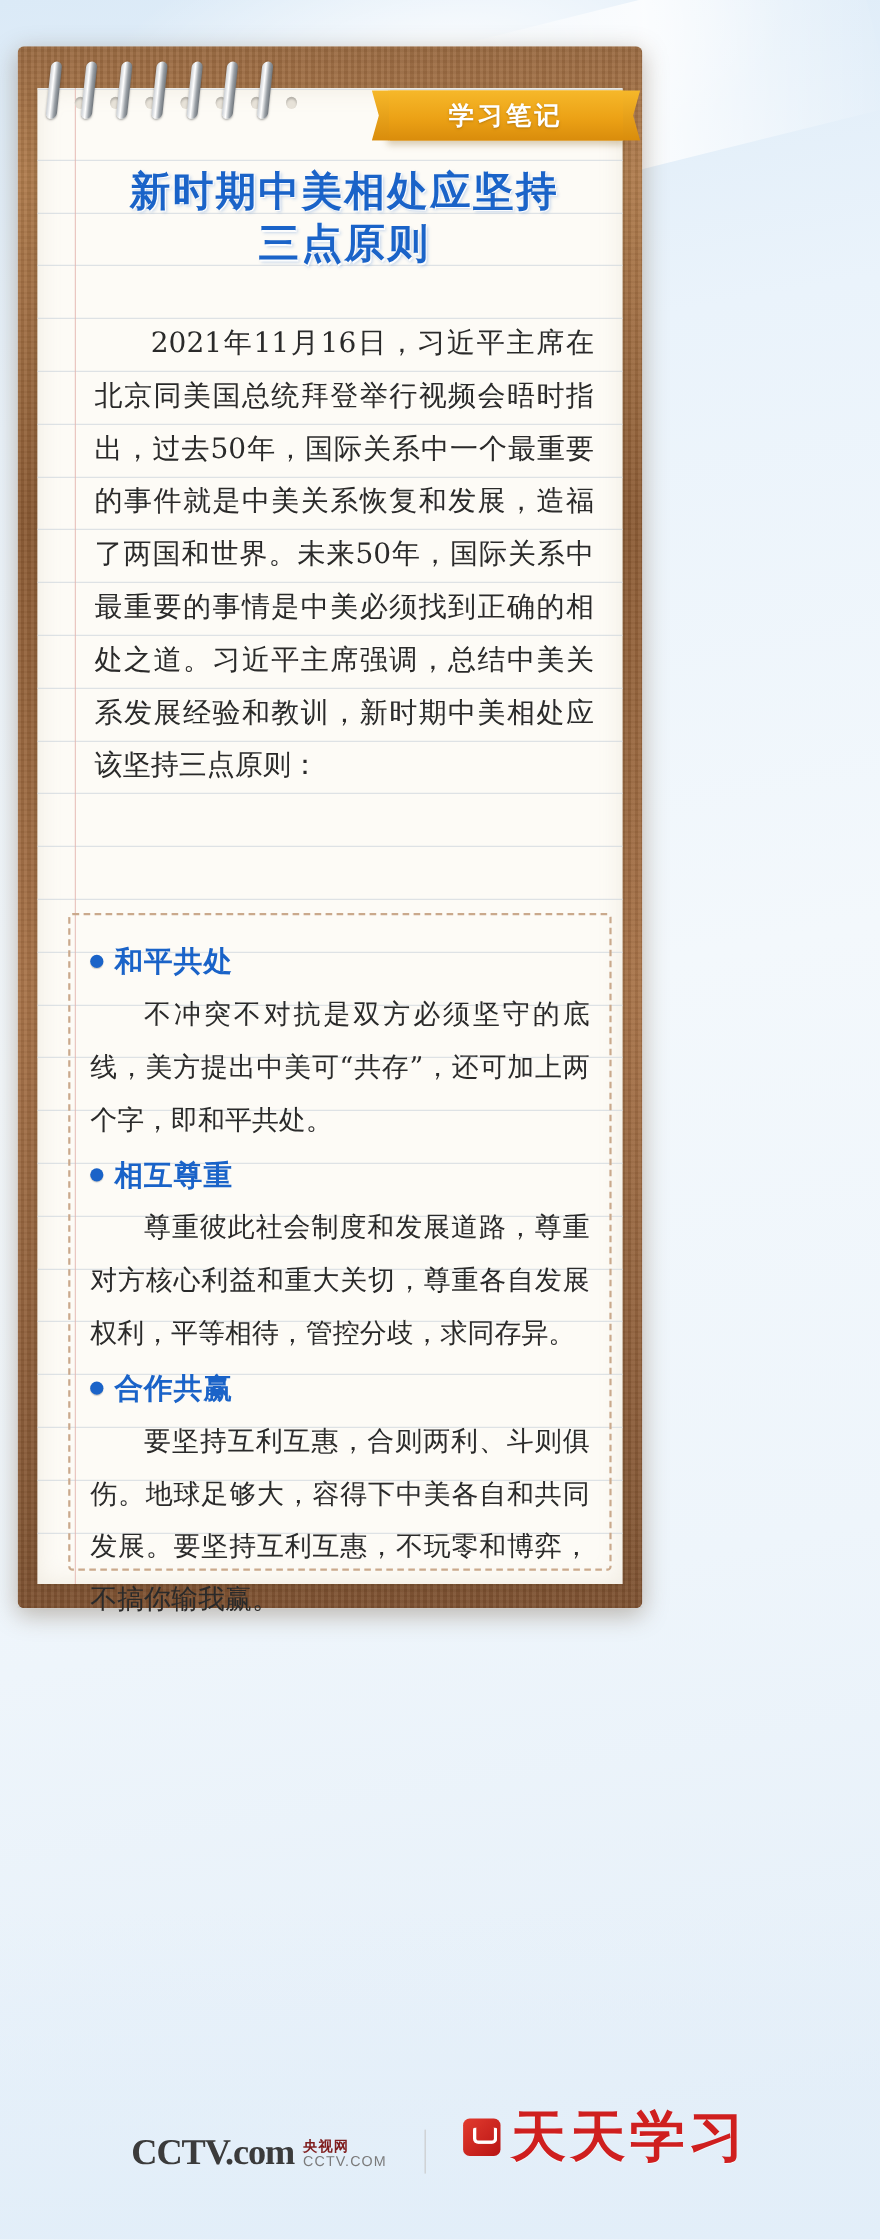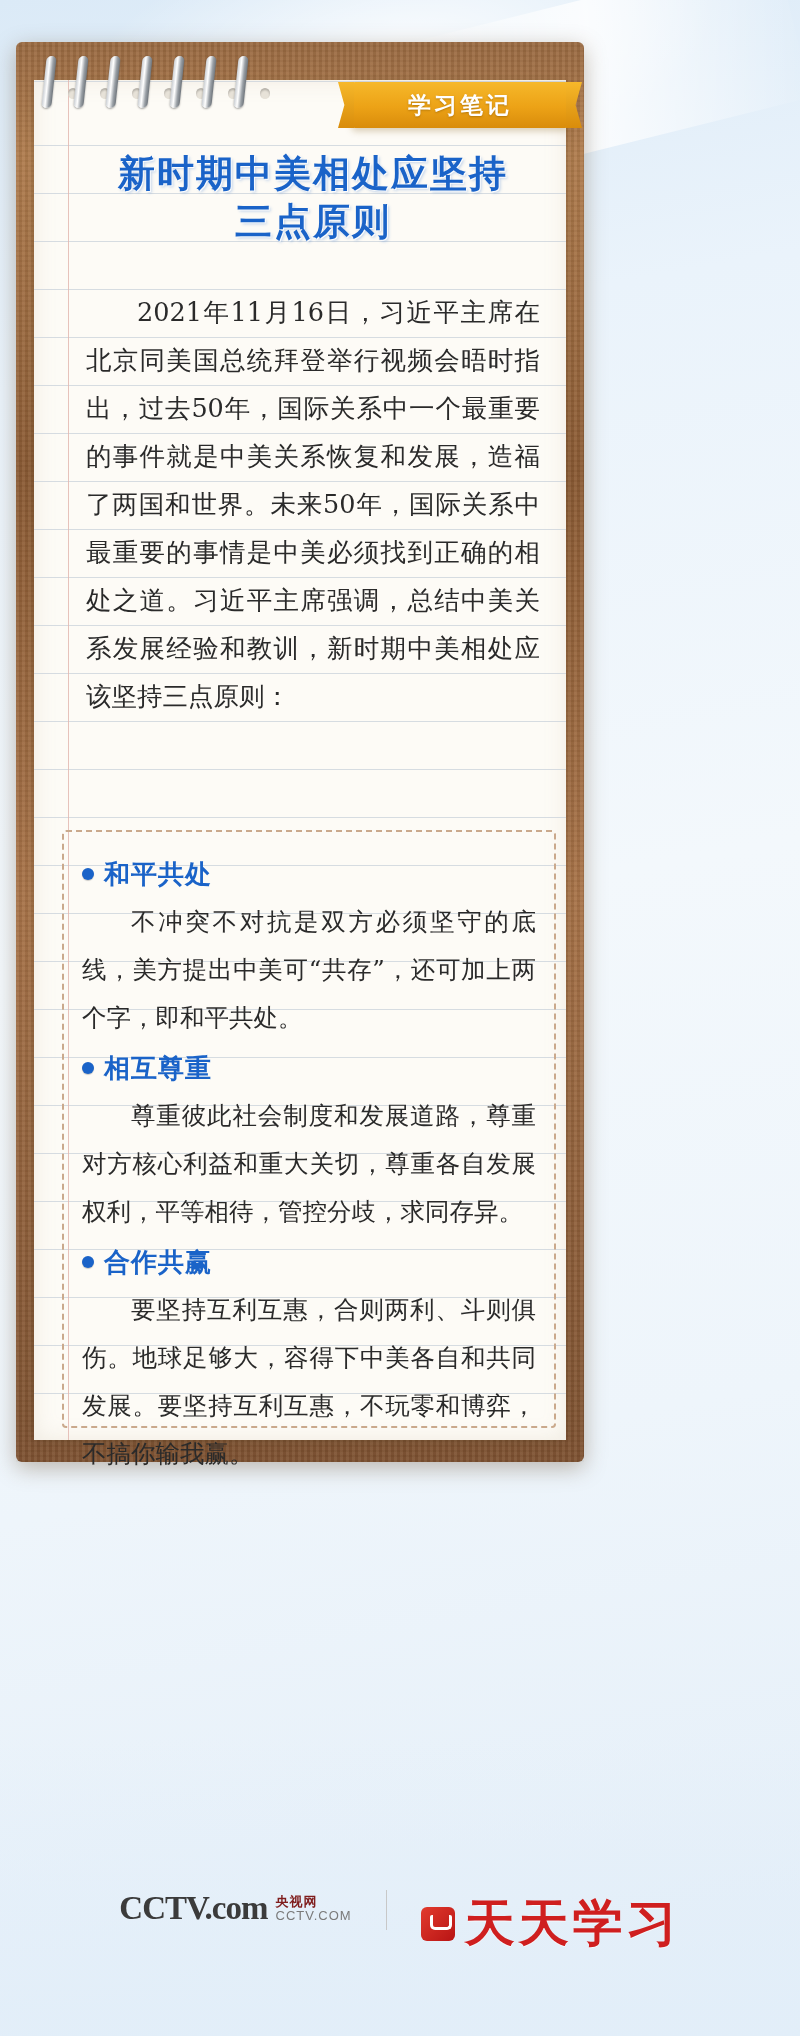--- a/index.html
+++ b/index.html
@@ -234,21 +234,21 @@
   }
 
   
   .footer {
     position: absolute;
     left: 0;
     right: 0;
     bottom: 60px;
     height: 86px;
     display: flex;
-    align-items: flex-start;
+    align-items: flex-end;
     justify-content: center;
     gap: 34px;
     z-index: 6;
   }
   .cctv-logo {
     display: flex;
     align-items: center;
     gap: 8px;
   }
   .cctv-mark {

